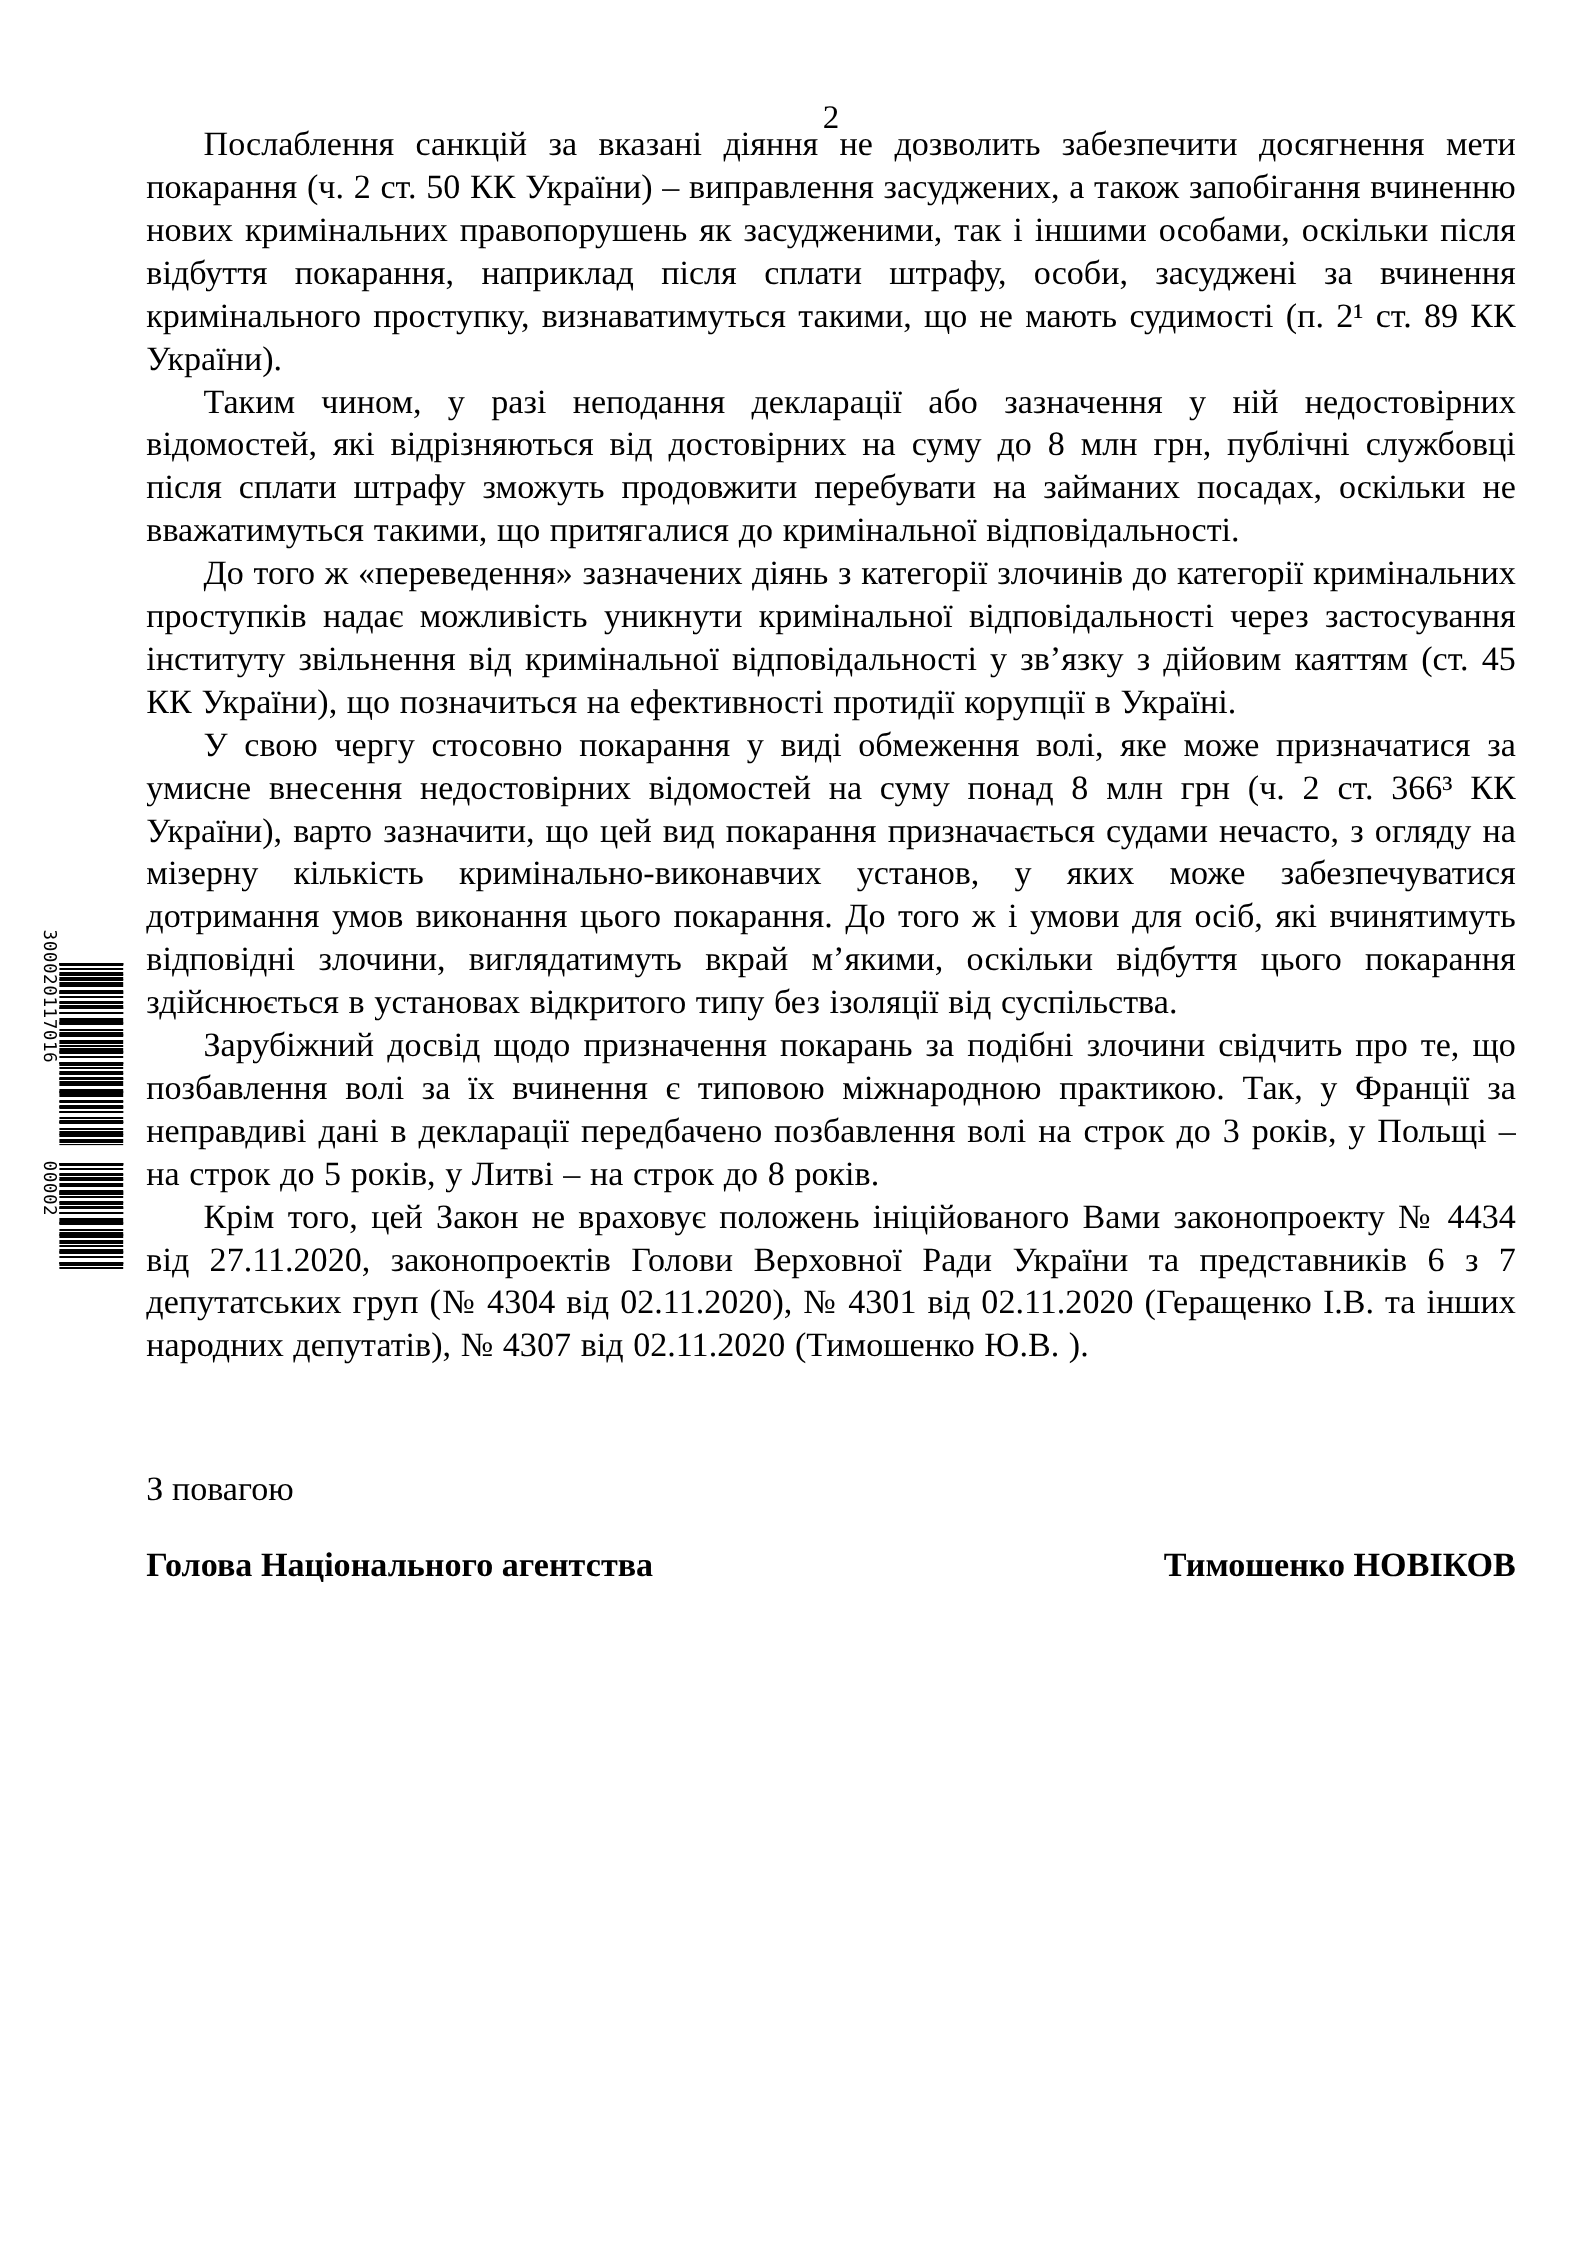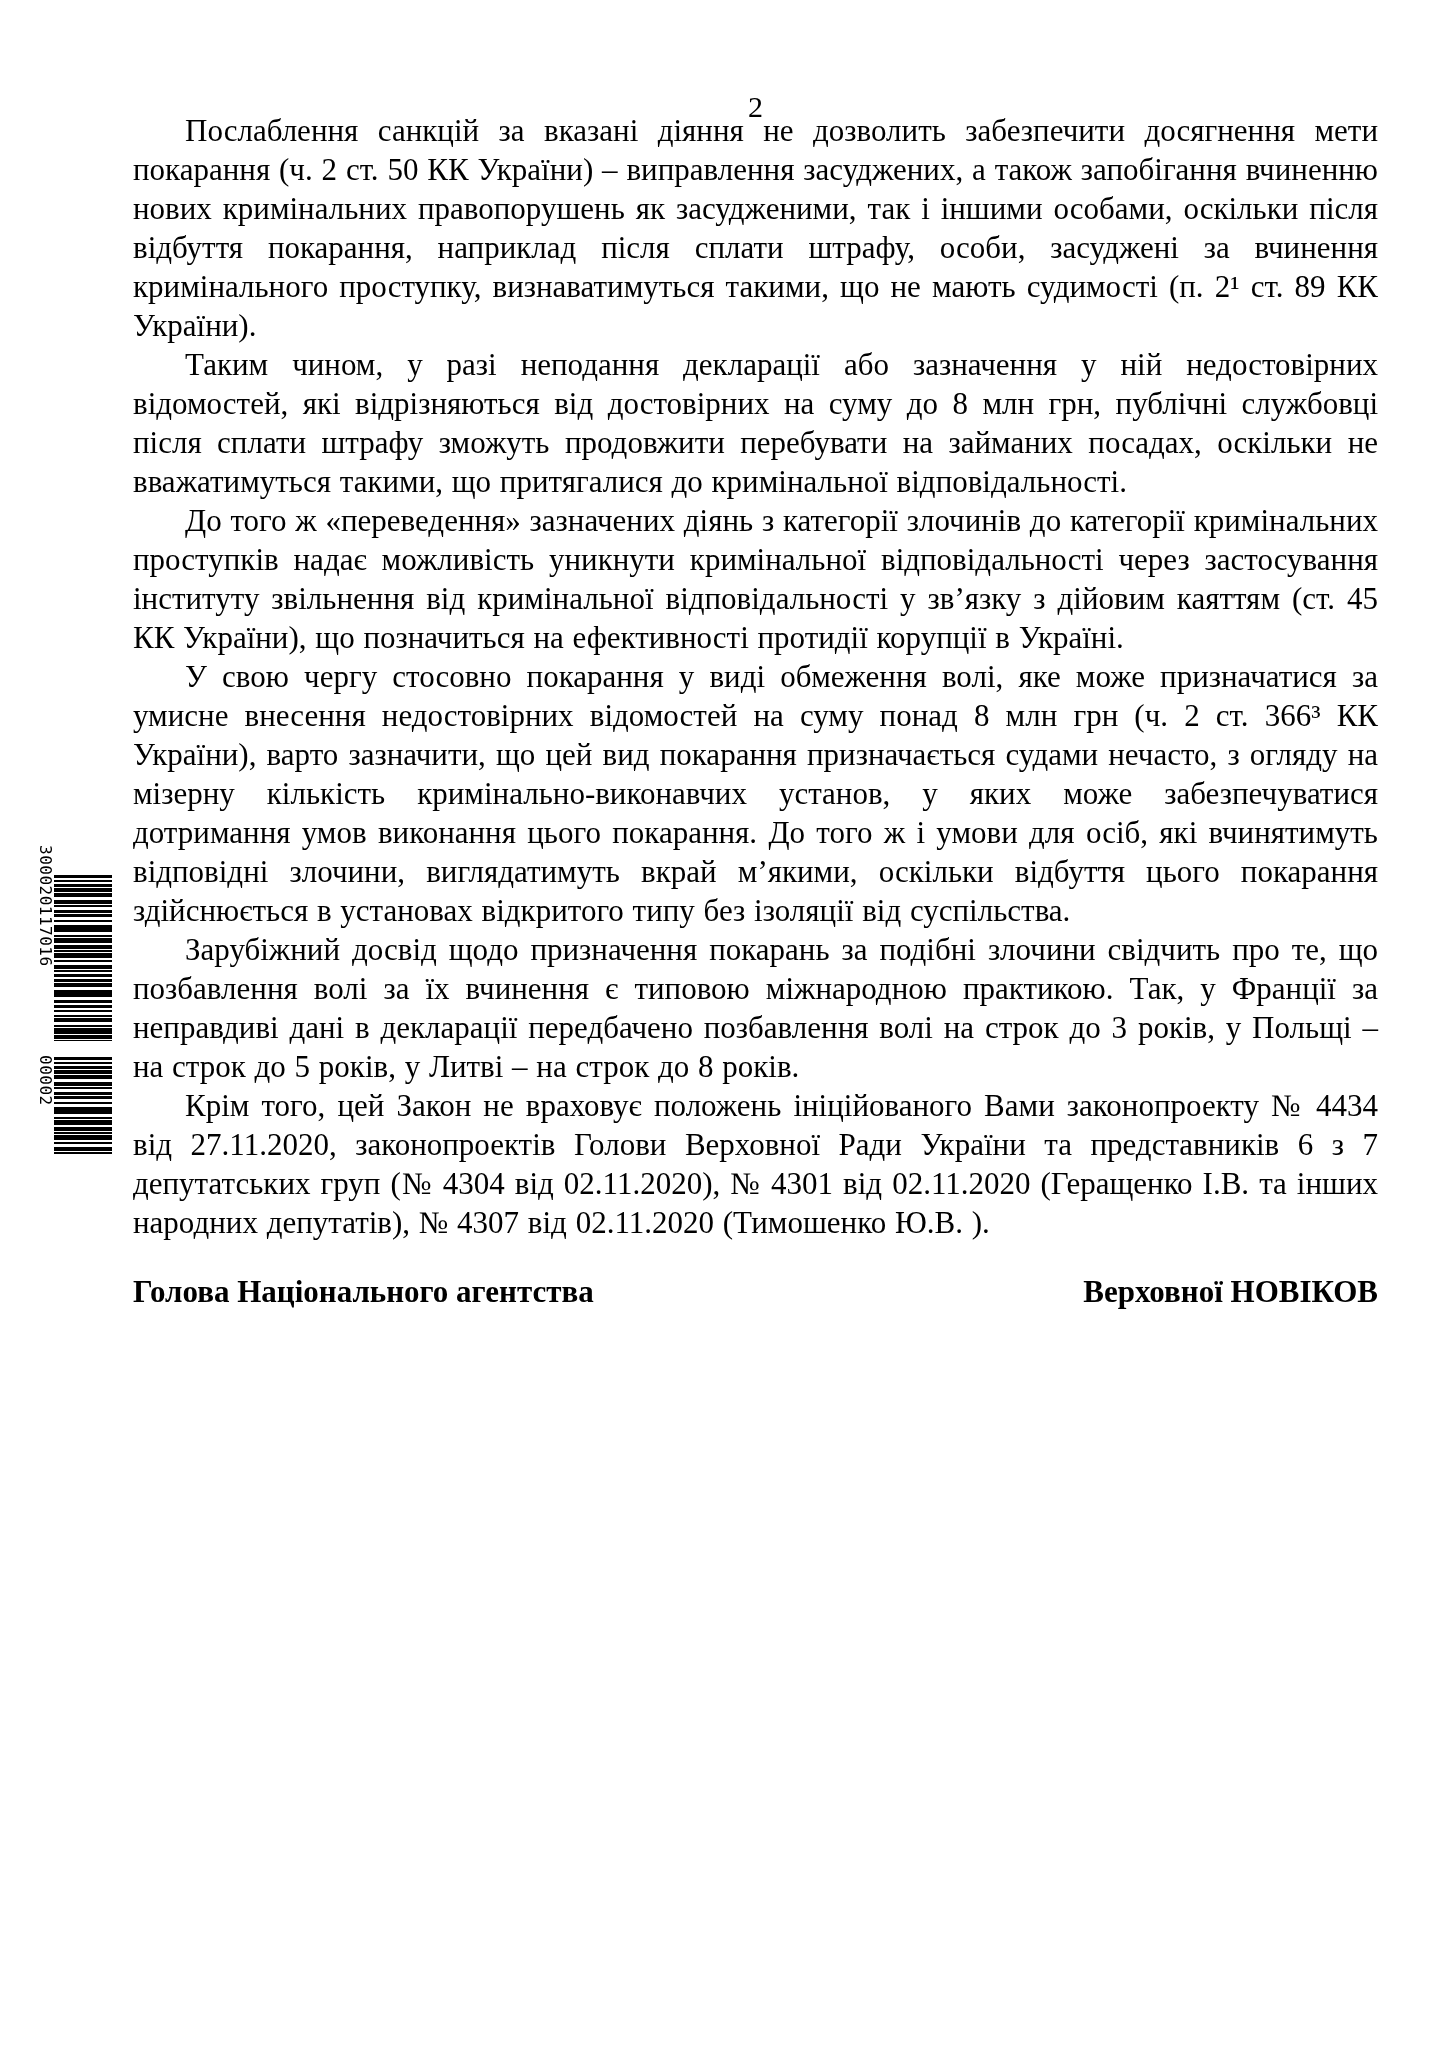--- a/index.html
+++ b/index.html
@@ -101,22 +101,23 @@
   </aside>
 
   <main class="content">
     <p>Послаблення санкцій за вказані діяння не дозволить забезпечити досягнення мети покарання (ч. 2 ст. 50 КК України) – виправлення засуджених, а також запобігання вчиненню нових кримінальних правопорушень як засудженими, так і іншими особами, оскільки після відбуття покарання, наприклад після сплати штрафу, особи, засуджені за вчинення кримінального проступку, визнаватимуться такими, що не мають судимості (п. 2¹ ст. 89 КК України).</p>
     <p>Таким чином, у разі неподання декларації або зазначення у ній недостовірних відомостей, які відрізняються від достовірних на суму до 8 млн грн, публічні службовці після сплати штрафу зможуть продовжити перебувати на займаних посадах, оскільки не вважатимуться такими, що притягалися до кримінальної відповідальності.</p>
     <p>До того ж «переведення» зазначених діянь з категорії злочинів до категорії кримінальних проступків надає можливість уникнути кримінальної відповідальності через застосування інституту звільнення від кримінальної відповідальності у зв’язку з дійовим каяттям (ст. 45 КК України), що позначиться на ефективності протидії корупції в Україні.</p>
     <p>У свою чергу стосовно покарання у виді обмеження волі, яке може призначатися за умисне внесення недостовірних відомостей на суму понад 8 млн грн (ч. 2 ст. 366³ КК України), варто зазначити, що цей вид покарання призначається судами нечасто, з огляду на мізерну кількість кримінально-виконавчих установ, у яких може забезпечуватися дотримання умов виконання цього покарання. До того ж і умови для осіб, які вчинятимуть відповідні злочини, виглядатимуть вкрай м’якими, оскільки відбуття цього покарання здійснюється в установах відкритого типу без ізоляції від суспільства.</p>
     <p>Зарубіжний досвід щодо призначення покарань за подібні злочини свідчить про те, що позбавлення волі за їх вчинення є типовою міжнародною практикою. Так, у Франції за неправдиві дані в декларації передбачено позбавлення волі на строк до 3 років, у Польщі – на строк до 5 років, у Литві – на строк до 8 років.</p>
     <p>Крім того, цей Закон не враховує положень ініційованого Вами законопроекту № 4434 від 27.11.2020, законопроектів Голови Верховної Ради України та представників 6 з 7 депутатських груп (№ 4304 від 02.11.2020), № 4301 від 02.11.2020 (Геращенко І.В. та інших народних депутатів), № 4307 від 02.11.2020 (Тимошенко Ю.В. ).</p>
 
+    <div class="closing">З повагою</div>
 
     <div class="signature">
       <div class="sig-title">
         <div>Голова Національного агентства</div>
       </div>
-      <div class="sig-name">Верховної НОВІКОВ</div>
+      <div class="sig-name">Тимошенко НОВІКОВ</div>
     </div>
   </main>
 
 </div>
 
 </body></html>

